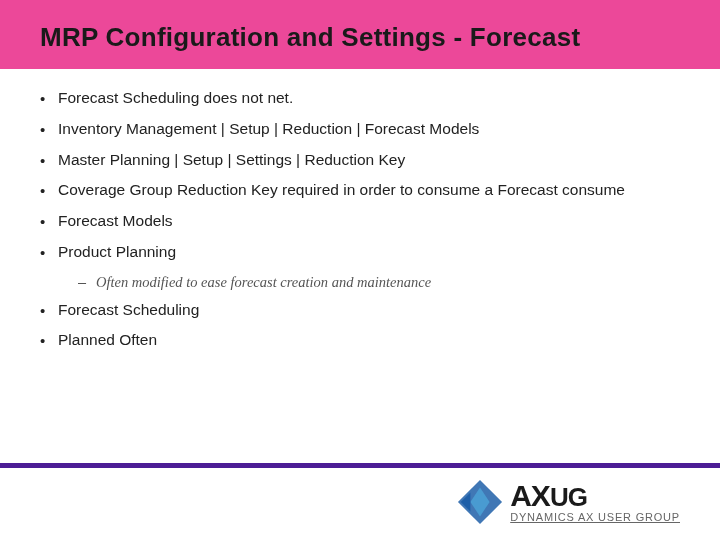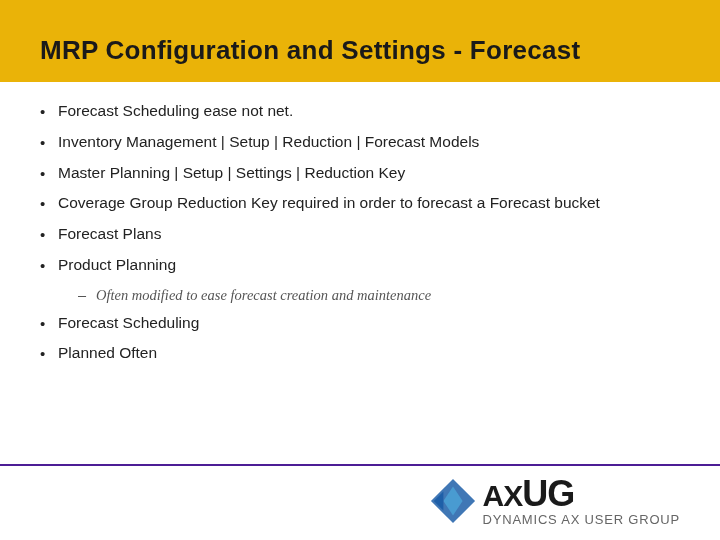--- a/index.html
+++ b/index.html
@@ -16,22 +16,22 @@
       width: 720px;
       height: 540px;
       background: #ffffff;
       display: flex;
       flex-direction: column;
       padding: 0;
       position: relative;
     }
 
     .title-bar {
-      background: #eab308;
-      padding: 35px 40px 16px 40px;
+      background: #ec4899;
+      padding: 22px 40px 16px 40px;
       border-bottom: none;
     }
 
     .title-bar h1 {
       font-size: 26px;
       font-weight: bold;
       color: #1a1a1a;
       letter-spacing: 0.01em;
     }
 
@@ -82,21 +82,21 @@
       flex: 1;
       font-style: italic;
       font-family: Liberation Serif, serif;
     }
 
     .footer {
       display: flex;
       align-items: flex-end;
       justify-content: space-between;
       padding: 10px 40px 14px 40px;
-      border-top: 2px solid #4c1d95;
+      border-top: 5px solid #4c1d95;
       margin-top: auto;
     }
 
     
     .axug-logo {
       display: flex;
       align-items: center;
       gap: 6px;
     }
 
@@ -116,41 +116,41 @@
 
 <div class="slide">
   <div class="title-bar">
     <h1>MRP Configuration and Settings - Forecast</h1>
   </div>
 
   <div class="content-area">
 
     <div class="bullet-item">
       <span class="bullet">•</span>
-      <span class="text">Forecast Scheduling ease not net.</span>
+      <span class="text">Forecast Scheduling does not net.</span>
     </div>
 
     <div class="bullet-item">
       <span class="bullet">•</span>
       <span class="text">Inventory Management | Setup | Reduction | Forecast Models</span>
     </div>
 
     <div class="bullet-item">
       <span class="bullet">•</span>
       <span class="text">Master Planning | Setup | Settings | Reduction Key</span>
     </div>
 
     <div class="bullet-item">
       <span class="bullet">•</span>
-      <span class="text">Coverage Group Reduction Key required in order to forecast a Forecast bucket</span>
+      <span class="text">Coverage Group Reduction Key required in order to consume a Forecast consume</span>
     </div>
 
     <div class="bullet-item">
       <span class="bullet">•</span>
-      <span class="text">Forecast Plans</span>
+      <span class="text">Forecast Models</span>
     </div>
 
     <div class="bullet-item">
       <span class="bullet">•</span>
       <span class="text">Product Planning</span>
     </div>
 
     <div class="sub-dash">
       <span class="dash">–</span>
       <span class="text">Often modified to ease forecast creation and maintenance</span>
@@ -173,19 +173,19 @@
     <div class="axug-logo">
 
       <svg class="logo-icon" viewBox="0 0 50 50" xmlns="http://www.w3.org/2000/svg">
         <polygon points="25,2 48,25 25,48 2,25" fill="#1e5fa8" opacity="0.85"></polygon>
         <polygon points="15,25 25,10 35,25 25,40" fill="#4a9fd4" opacity="0.9"></polygon>
         <polygon points="5,25 15,15 15,35" fill="#1e5fa8"></polygon>
       </svg>
       <div class="logo-text-block">
         <div style="display:flex;align-items:baseline;gap:0">
           <span style="font-size:30px;font-weight:900;color:#1a1a1a;letter-spacing:-1px;">AX</span>
-          <span style="font-size:36px;font-weight:900;color:#1a1a1a;letter-spacing:-1px;">UG</span>
+          <span style="font-size:26px;font-weight:900;color:#1a1a1a;letter-spacing:-1px;">UG</span>
         </div>
-        <div style="font-size:13px;color:#666;letter-spacing:0.8px;text-transform:uppercase;margin-top:1px;">DYNAMICS AX USER GROUP</div>
+        <div style="font-size:11px;color:#666;letter-spacing:0.8px;text-transform:uppercase;margin-top:1px;text-decoration:underline;">DYNAMICS AX USER GROUP</div>
       </div>
     </div>
   </div>
 </div>
 
 </body></html>

